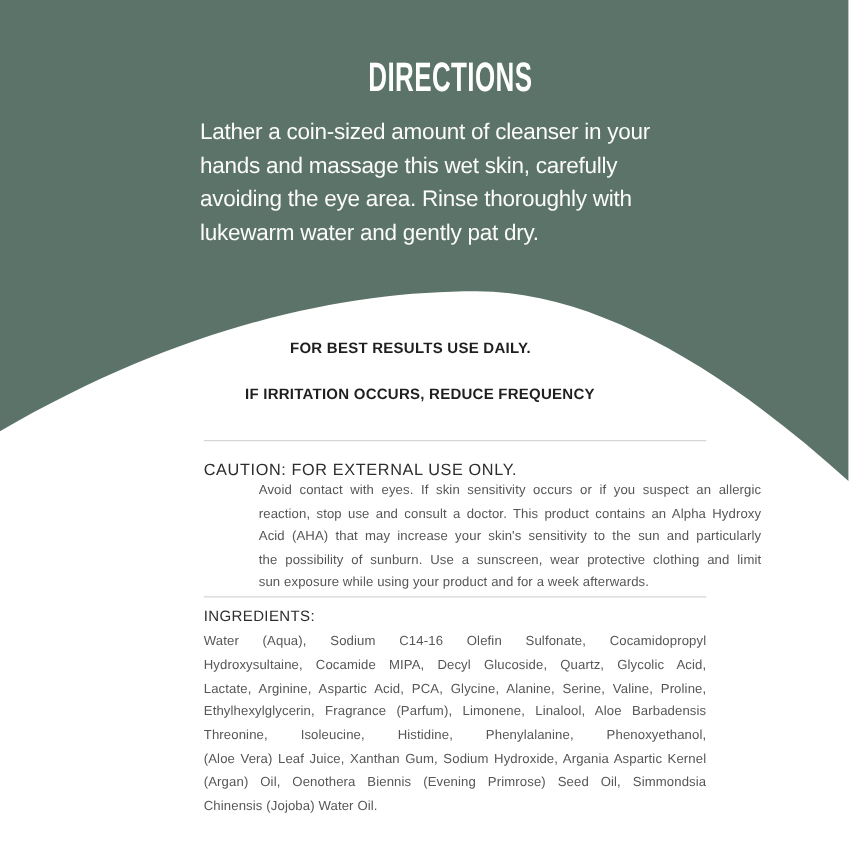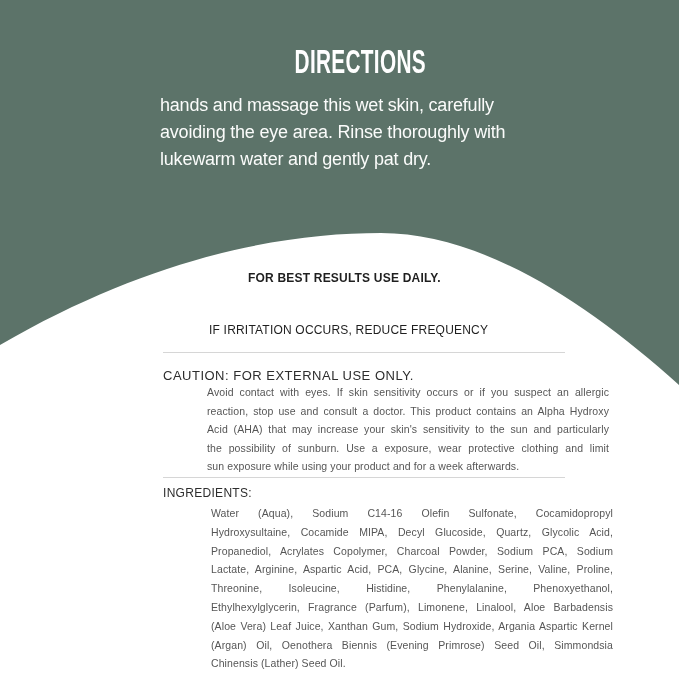--- a/index.html
+++ b/index.html
@@ -40,39 +40,38 @@
     position: absolute;
     top: 92px; left: 160px; width: 420px;
     color: #fbfcfb;
     font-size: 18px;
     letter-spacing: -0.2px;
     line-height: 27px;
   }
 
   .usage-daily {
     position: absolute;
-    top: 270px; left: 212px;
+    top: 270px; left: 196px;
     color: #1f1f1f;
     font-size: 12px;
     font-weight: 700;
     letter-spacing: 0.2px;
     line-height: 16px;
     white-space: nowrap;
     padding-left: 36px;
   }
   .usage-irritation {
     position: absolute;
-    top: 321px; left: 196px;
+    top: 306px; left: 196px;
     color: #1f1f1f;
     font-size: 12px;
-    font-weight: 400;
+    font-weight: 700;
     letter-spacing: 0.2px;
     line-height: 19px;
     white-space: nowrap;
-    margin-left: 13px;
   }
 
   .divider {
     position: absolute;
     left: 163px; width: 402px; height: 0;
     border-top: 1px solid #d6d6d6;
   }
   .divider-1 { top: 352px; }
   .divider-2 { top: 477px; }
 
@@ -107,72 +106,71 @@
     white-space: nowrap;
     text-align: right;
   }
   .ingredients-body {
     position: absolute;
     top: 504px; left: 163px; width: 402px;
     color: #565656;
     font-size: 10.5px;
     letter-spacing: 0.1px;
     line-height: 18.8px;
-    margin-left: 48px;
   }
 
   .justified .line { text-align: justify; text-align-last: justify; }
   .justified .line:last-child { text-align-last: left; }
 </style>
 </head>
 <body>
 
 <div class="canvas">
 
   <svg class="green-shape" viewBox="0 0 679 420" preserveAspectRatio="none" aria-hidden="true">
     <path d="M0,0 H679 V385 C585,300 480,233 381,233 C280,233 150,258 0,345 Z"></path>
   </svg>
 
   <div class="title">
     <span class="title-inner">DIRECTIONS</span>
   </div>
 
   <div class="hero-text">
+      <div class="line">Lather a coin-sized amount of cleanser in your</div>
       <div class="line">hands and massage this wet skin, carefully</div>
       <div class="line">avoiding the eye area. Rinse thoroughly with</div>
       <div class="line">lukewarm water and gently pat dry.</div>
     </div>
 
   <div class="usage-daily">FOR BEST RESULTS USE DAILY.</div>
 
   <div class="usage-irritation">
       <div class="line">IF IRRITATION OCCURS, REDUCE FREQUENCY</div>
     </div>
 
   <div class="divider divider-1"></div>
 
   <div class="caution-heading">CAUTION: FOR EXTERNAL USE ONLY.</div>
 
   <div class="caution-body justified">
       <div class="line">Avoid contact with eyes. If skin sensitivity occurs or if you suspect an allergic</div>
       <div class="line">reaction, stop use and consult a doctor. This product contains an Alpha Hydroxy</div>
       <div class="line">Acid (AHA) that may increase your skin's sensitivity to the sun and particularly</div>
-      <div class="line">the possibility of sunburn. Use a exposure, wear protective clothing and limit</div>
+      <div class="line">the possibility of sunburn. Use a sunscreen, wear protective clothing and limit</div>
       <div class="line">sun exposure while using your product and for a week afterwards.</div>
     </div>
 
   <div class="divider divider-2"></div>
 
   <div class="ingredients-heading">INGREDIENTS:</div>
 
   <div class="ingredients-body justified">
       <div class="line">Water (Aqua), Sodium C14-16 Olefin Sulfonate, Cocamidopropyl</div>
       <div class="line">Hydroxysultaine, Cocamide MIPA, Decyl Glucoside, Quartz, Glycolic Acid,</div>
-      <div class="line">Propanediol, Acrylates Copolymer, Charcoal Powder, Sodium PCA, Sodium</div>
       <div class="line">Lactate, Arginine, Aspartic Acid, PCA, Glycine, Alanine, Serine, Valine, Proline,</div>
+      <div class="line">Ethylhexylglycerin, Fragrance (Parfum), Limonene, Linalool, Aloe Barbadensis</div>
       <div class="line">Threonine, Isoleucine, Histidine, Phenylalanine, Phenoxyethanol,</div>
-      <div class="line">Ethylhexylglycerin, Fragrance (Parfum), Limonene, Linalool, Aloe Barbadensis</div>
       <div class="line">(Aloe Vera) Leaf Juice, Xanthan Gum, Sodium Hydroxide, Argania Aspartic Kernel</div>
       <div class="line">(Argan) Oil, Oenothera Biennis (Evening Primrose) Seed Oil, Simmondsia</div>
-      <div class="line">Chinensis (Lather) Seed Oil.</div>
+      <div class="line">Chinensis (Jojoba) Water Oil.</div>
     </div>
 
 </div>
 
 </body></html>

